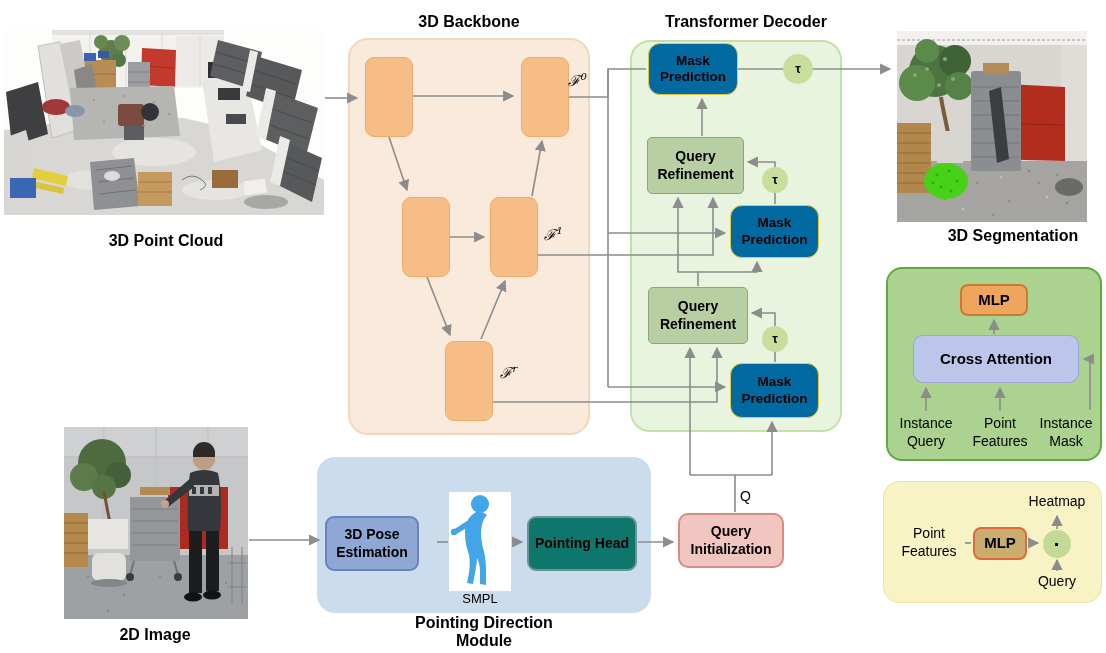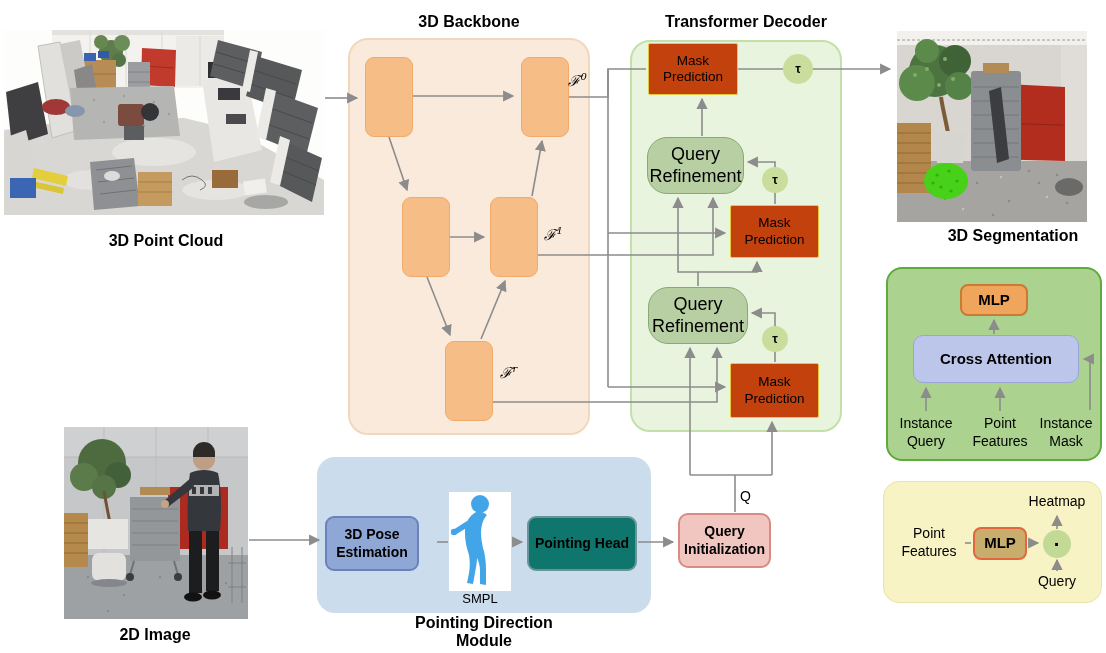--- a/index.html
+++ b/index.html
@@ -7,22 +7,22 @@
   .canvas{position:relative;width:1106px;height:653px;background:#fff;overflow:hidden;}
   svg.wires{position:absolute;left:0;top:0;z-index:1;}
   .lbl{position:absolute;text-align:center;z-index:3;}
   .title{font-weight:bold;font-size:16px;line-height:18px;}
   .box{position:absolute;box-sizing:border-box;display:flex;align-items:center;justify-content:center;
        text-align:center;z-index:2;line-height:1.22;}
   .container{position:absolute;box-sizing:border-box;z-index:0;}
   .bb-container{background:#faeadb;border:2px solid #f0d8bd;border-radius:20px;}
   .bb-block{background:#f6bd87;border:1.5px solid #f0ab6b;border-radius:9px;z-index:2;position:absolute;}
   .dec-container{background:#e9f4de;border:2px solid #c3e0aa;border-radius:20px;}
-  .mask-pred{background:#c2410c;border:1.6px solid #e3c93f;border-radius:2px;font-weight:normal;font-size:13.5px;}
-  .query-ref{background:#b7cfa2;border:1.6px solid #8aa873;border-radius:20px;font-weight:normal;font-size:18px;}
+  .mask-pred{background:#0369a1;border:1.6px solid #e3c93f;border-radius:12px;font-weight:bold;font-size:13.5px;}
+  .query-ref{background:#b7cfa2;border:1.6px solid #8aa873;border-radius:5px;font-weight:bold;font-size:14px;}
   .tau{position:absolute;background:#c9de9d;border-radius:50%;display:flex;align-items:center;justify-content:center;
        font-weight:bold;font-size:12.5px;z-index:2;}
   .query-init{background:#f1c5c0;border:2px solid #d98b82;border-radius:10px;font-weight:bold;font-size:14px;}
   .pdm-container{background:#cbdcec;border-radius:18px;}
   .pose-box{background:#8ea7d5;border:2px solid #6a82bc;border-radius:9px;font-weight:bold;font-size:14px;}
   .head-box{background:#0f766e;border:2px solid #6a9598;border-radius:9px;font-weight:bold;font-size:14px;}
   .smpl-frame{position:absolute;background:#fff;z-index:2;display:flex;align-items:center;justify-content:center;}
   .detail-green{background:#abd28e;border:2.5px solid #5eaa3e;border-radius:16px;}
   .detail-yellow{background:#f8f3c4;border:1px solid #ebe2a8;border-radius:16px;}
   .mlp-green{background:#f0a55c;border:2px solid #c97a33;border-radius:8px;font-weight:bold;font-size:15px;}
@@ -124,21 +124,21 @@
   <div class="container dec-container" style="left:630px;top:40px;width:212px;height:392px;"></div>
   <div class="box mask-pred" style="left:648px;top:43px;width:90px;height:52px;">Mask Prediction</div>
   <div class="tau" style="left:783px;top:54px;width:30px;height:30px;">τ</div>
   <div class="box query-ref" style="left:647px;top:137px;width:97px;height:57px;">Query Refinement</div>
   <div class="tau" style="left:762px;top:167px;width:26px;height:26px;">τ</div>
   <div class="box mask-pred" style="left:730px;top:205px;width:89px;height:53px;">Mask Prediction</div>
   <div class="box query-ref" style="left:648px;top:287px;width:100px;height:57px;">Query Refinement</div>
   <div class="tau" style="left:762px;top:326px;width:26px;height:26px;">τ</div>
   <div class="box mask-pred" style="left:730px;top:363px;width:89px;height:55px;">Mask Prediction</div>
   <div class="lbl" style="left:740px;top:488px;font-size:14px;">Q</div>
-  <div class="box query-init" style="left:678px;top:513px;width:93px;height:55px;">Query Initialization</div>
+  <div class="box query-init" style="left:678px;top:513px;width:106px;height:55px;">Query Initialization</div>
 
   <div class="container pdm-container" style="left:317px;top:457px;width:334px;height:156px;"></div>
   <div class="box pose-box" style="left:325px;top:516px;width:94px;height:55px;">3D Pose Estimation</div>
   <div class="smpl-frame" style="left:449px;top:492px;width:62px;height:99px;">
     <svg width="62" height="99" viewBox="0 0 62 99">
       <circle cx="31" cy="12" r="9" fill="#42a5e8"></circle>
       <path d="M27,20 C20,24 16,31 16,39 L16,42 C16,50 18,57 20,63 C21,69 21,75 20,81 L18,91 L24,92 L26,81 C27,75 28,70 28,66 C30,70 31,74 31,79 L31,92 L37,93 L37,78 C37,70 36,62 34,56 C33,51 32,46 32,41 C32,34 34,27 38,23 C35,20 31,19 27,20 Z" fill="#42a5e8"></path>
       <path d="M18,29 L4,38 L6,43 L19,35 Z" fill="#42a5e8"></path>
       <circle cx="5" cy="40" r="3.2" fill="#42a5e8"></circle>
     </svg>

